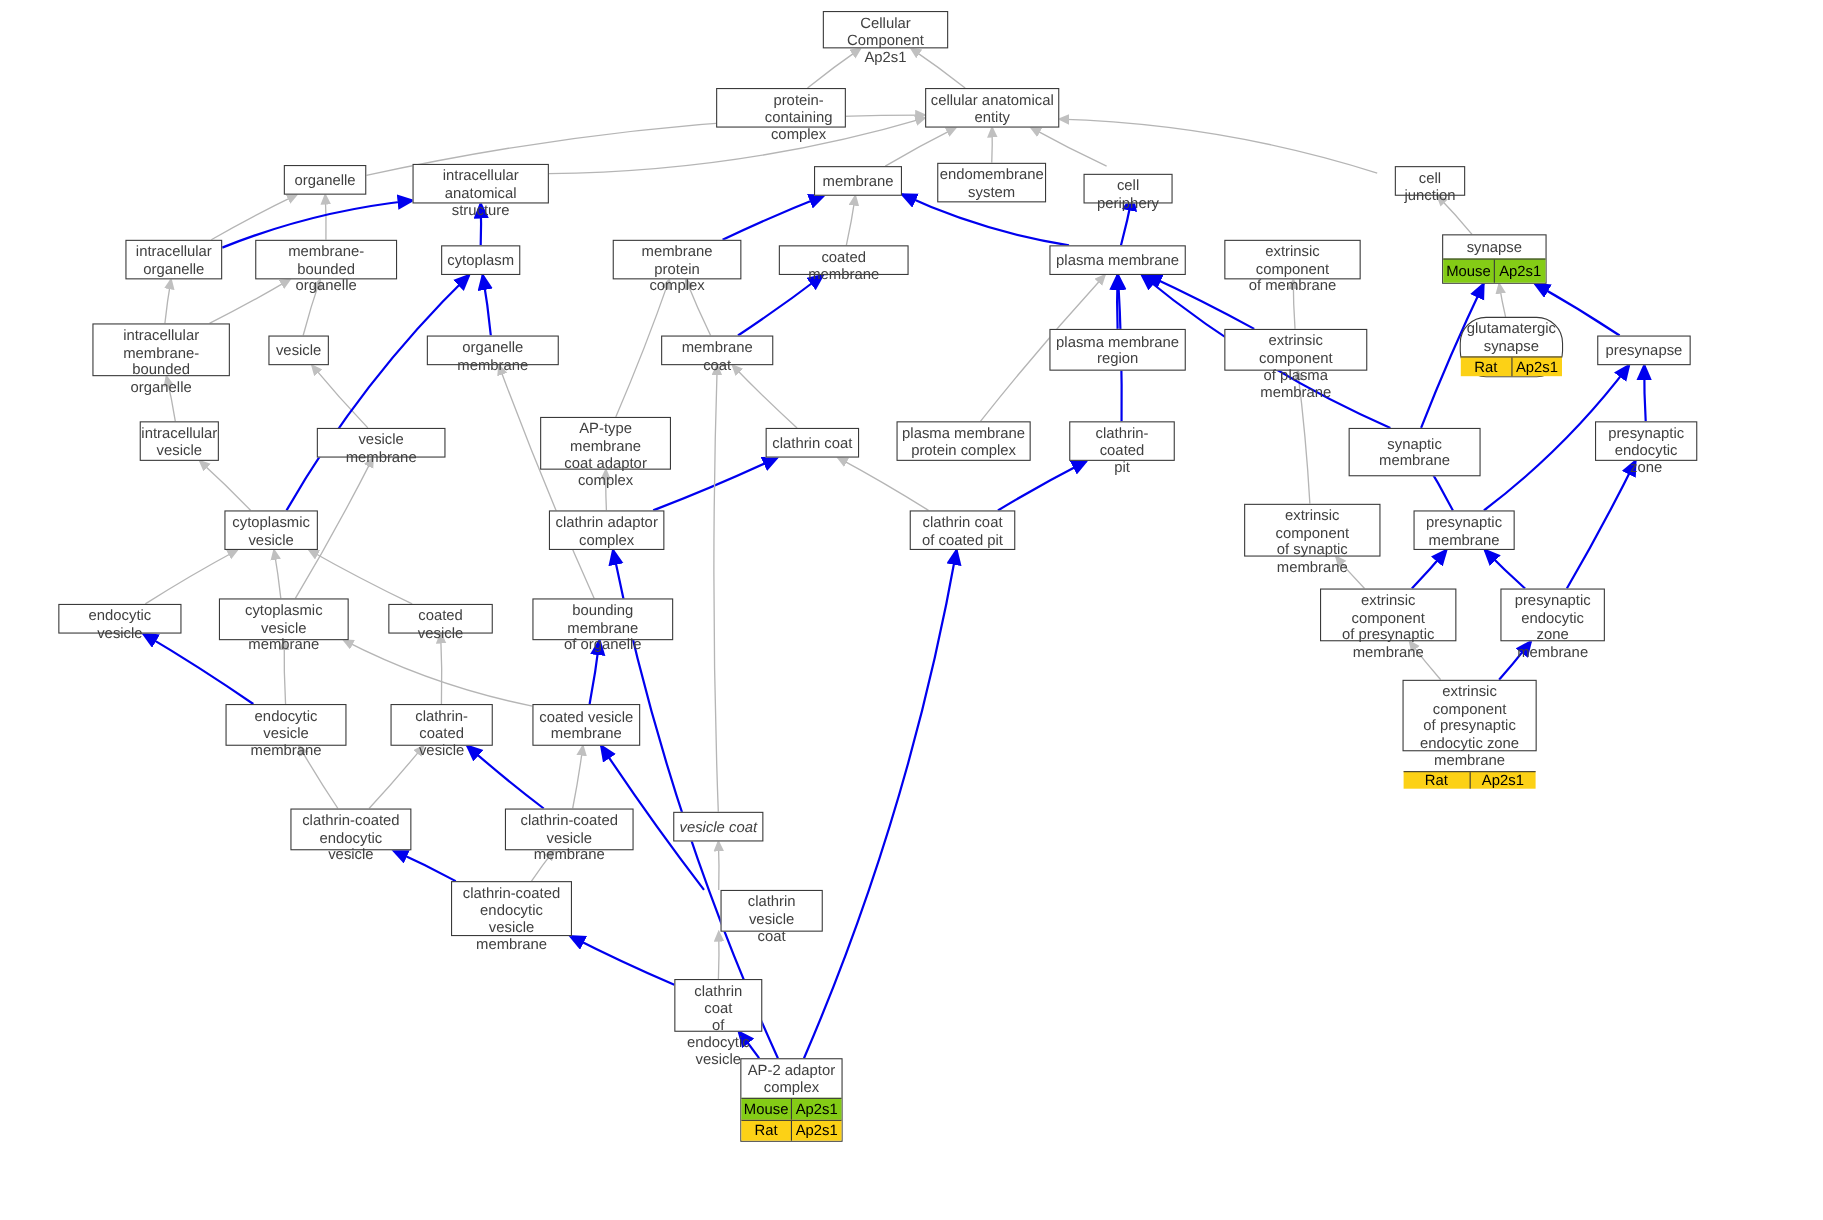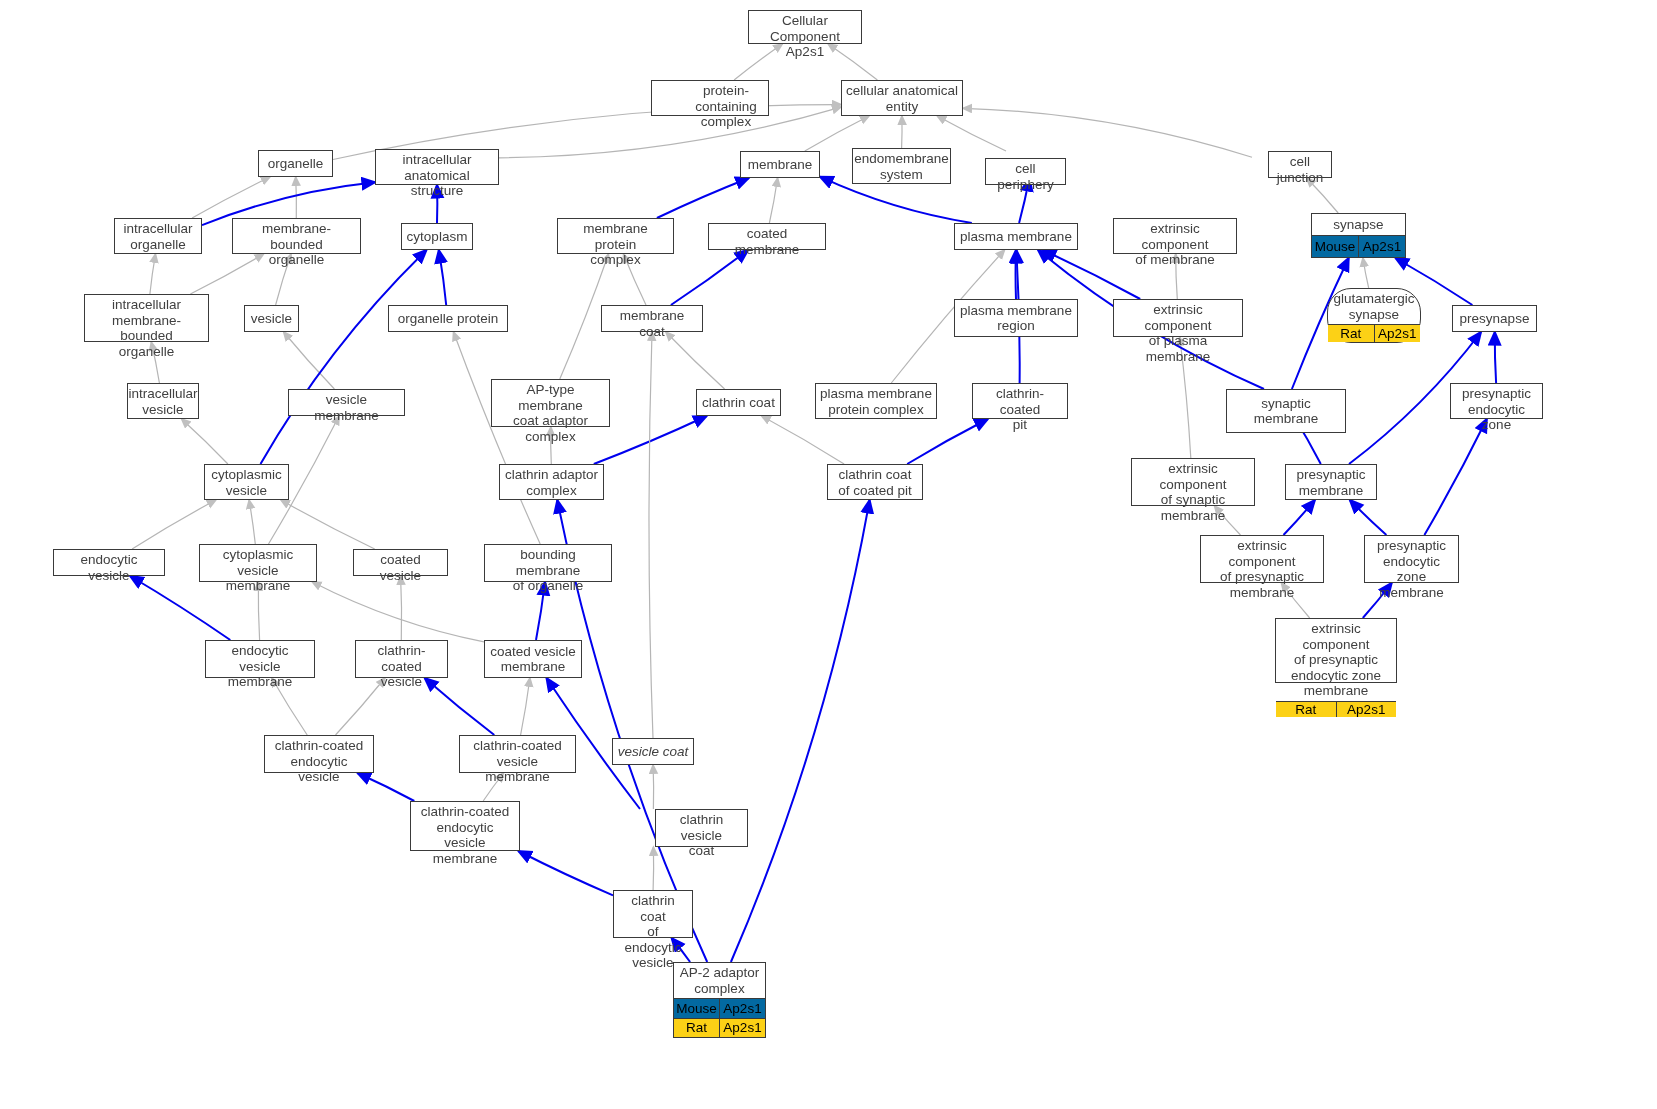--- a/index.html
+++ b/index.html
@@ -9,21 +9,21 @@
   .node{position:absolute;box-sizing:border-box;border:1.6px solid #3a3a3a;
     background:#ffffff;display:flex;flex-direction:column;align-items:stretch;
     justify-content:flex-start;}
   .node .ttl{flex:1;display:flex;align-items:center;justify-content:center;
     text-align:center;font-size:13.5px;color:#404040;line-height:15.5px;
     padding:2px 4px;white-space:pre-line;}
   .annrow{display:flex;border-top:1.4px solid #3a3a3a;height:21px;}
   .annrow .cell{flex:1;display:flex;align-items:center;justify-content:center;
     font-size:13.5px;color:#000;}
   .annrow .cell:first-child{border-right:1.4px solid #3a3a3a;}
-  .ann-mouse{background:#0369a1;}
+  .ann-mouse{background:#84cc16;}
   .ann-rat{background:#fcd116;}
 </style>
 </head>
 <body>
 
 <div id="canvas">
   <svg id="edges" viewBox="0 0 1657 1109" xmlns="http://www.w3.org/2000/svg">
     <defs>
       <marker id="ah-gray" markerWidth="9" markerHeight="9" refX="7.5" refY="4" orient="auto" markerUnits="strokeWidth">
         <path d="M0,0 L9,4 L0,8 z" fill="#c0c0c0"></path>
@@ -178,21 +178,21 @@
       </div>
       <div class="node" style="left: 84px; top: 294px; width: 125px; height: 48px;">
         <div class="ttl">intracellular
 membrane-bounded
 organelle</div>
       </div>
       <div class="node" style="left: 244px; top: 305px; width: 55px; height: 27px;">
         <div class="ttl">vesicle</div>
       </div>
       <div class="node" style="left: 388px; top: 305px; width: 120px; height: 27px;">
-        <div class="ttl">organelle protein</div>
+        <div class="ttl">organelle membrane</div>
       </div>
       <div class="node" style="left: 601px; top: 305px; width: 102px; height: 27px;">
         <div class="ttl">membrane coat</div>
       </div>
       <div class="node" style="left: 954px; top: 299px; width: 124px; height: 38px;">
         <div class="ttl">plasma membrane
 region</div>
       </div>
       <div class="node" style="left: 1113px; top: 299px; width: 130px; height: 38px;">
         <div class="ttl">extrinsic component

